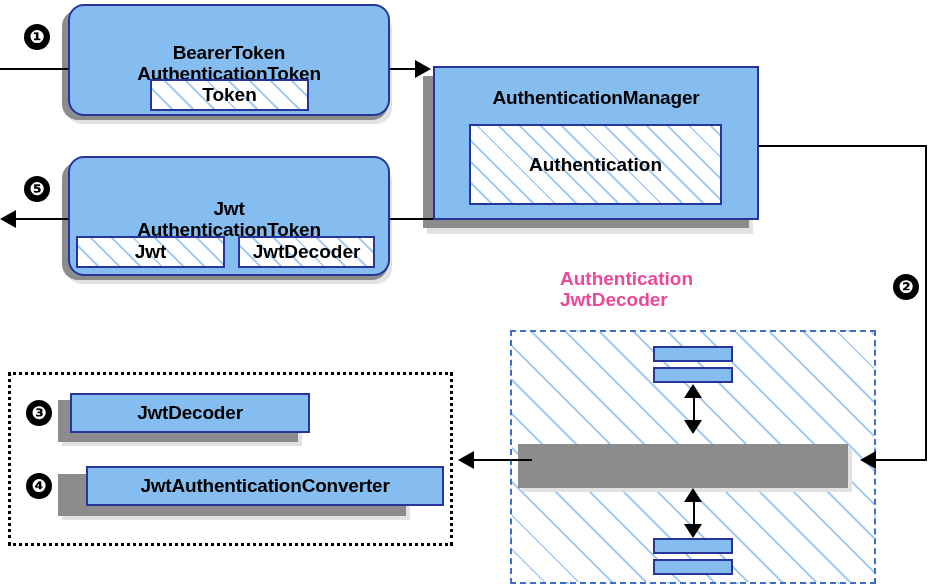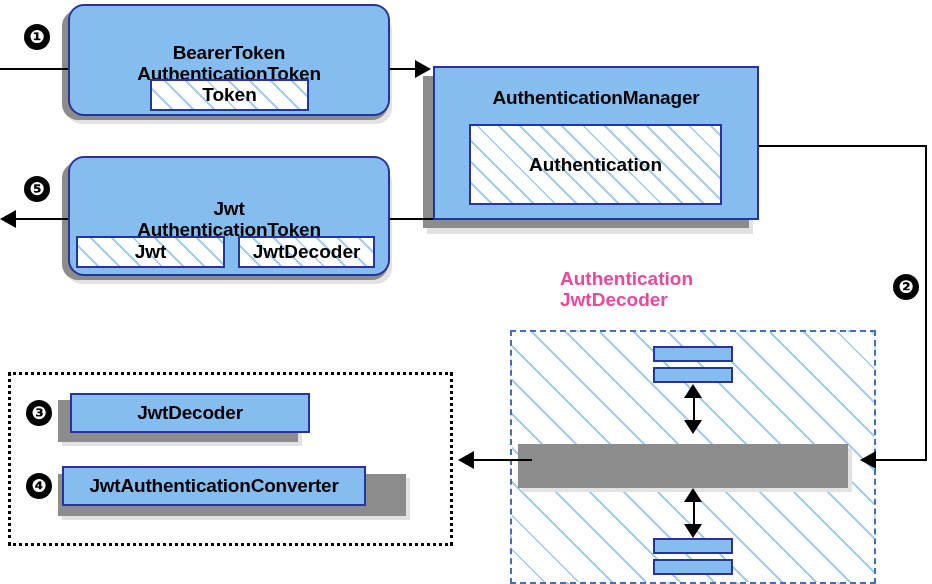--- a/index.html
+++ b/index.html
@@ -152,18 +152,18 @@
 
   <div class="shadow2" style="left:62px;top:404px;width:240px;height:42px;"></div>
   <div class="shadow1" style="left:58px;top:400px;width:240px;height:42px;"></div>
   <div class="node" style="left:70px;top:393px;width:240px;height:40px;">
     <div class="node-title" style="font-size:19px;">JwtDecoder</div>
   </div>
   <div class="bullet" style="left:26px;top:400px;">❸</div>
 
   <div class="shadow2" style="left:62px;top:478px;width:348px;height:42px;"></div>
   <div class="shadow1" style="left:58px;top:474px;width:348px;height:42px;"></div>
-  <div class="node" style="left:62px;top:466px;width:304px;height:40px;">
+  <div class="node" style="left:86px;top:466px;width:358px;height:40px;">
     <div class="node-title" style="font-size:19px;">JwtAuthenticationConverter</div>
   </div>
   <div class="bullet" style="left:26px;top:473px;">❹</div>
 
 </div>
 
 </body></html>

